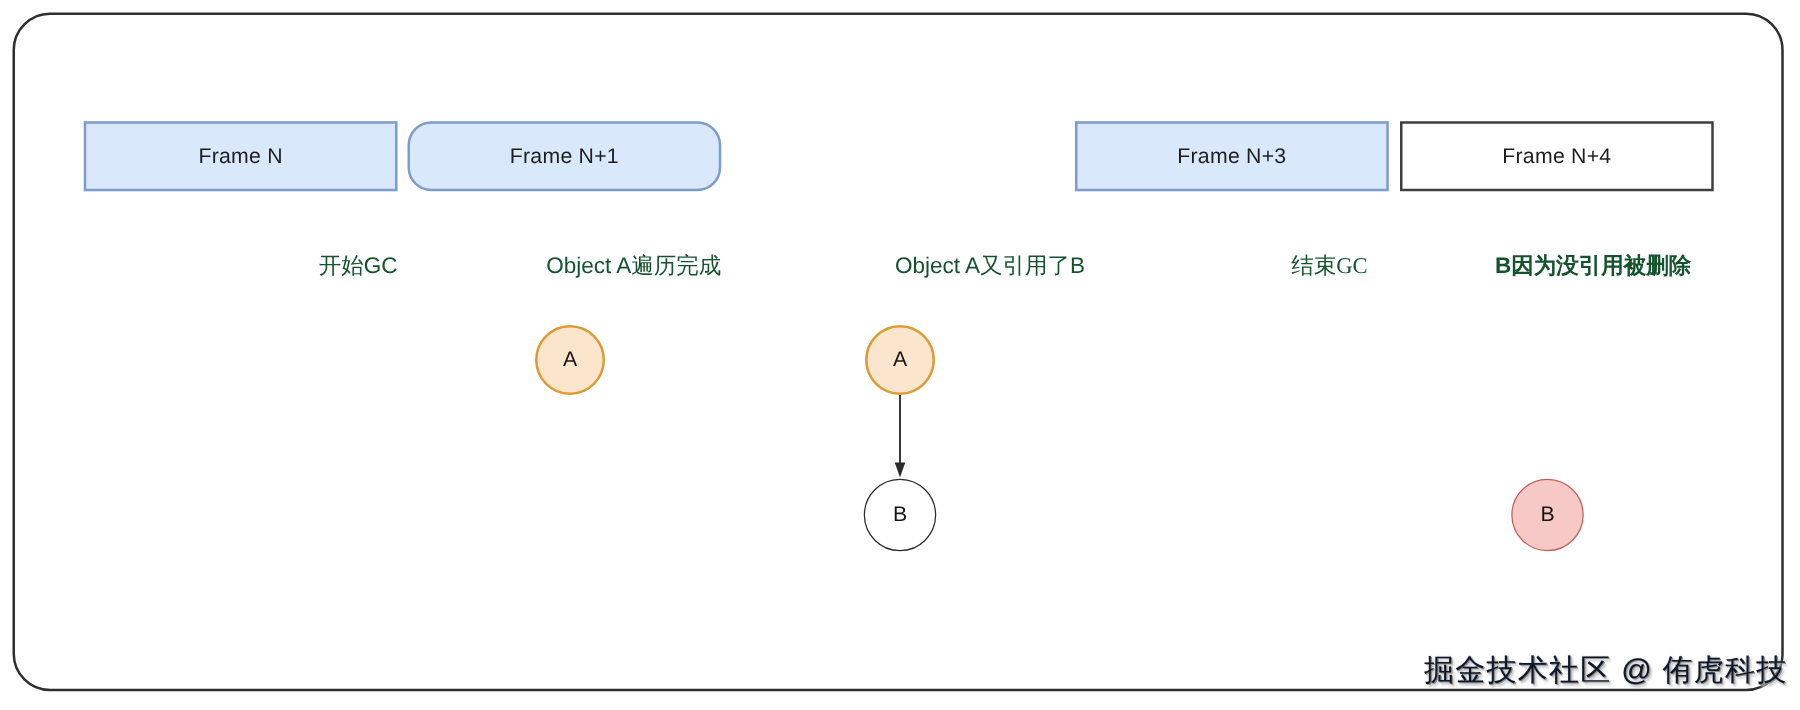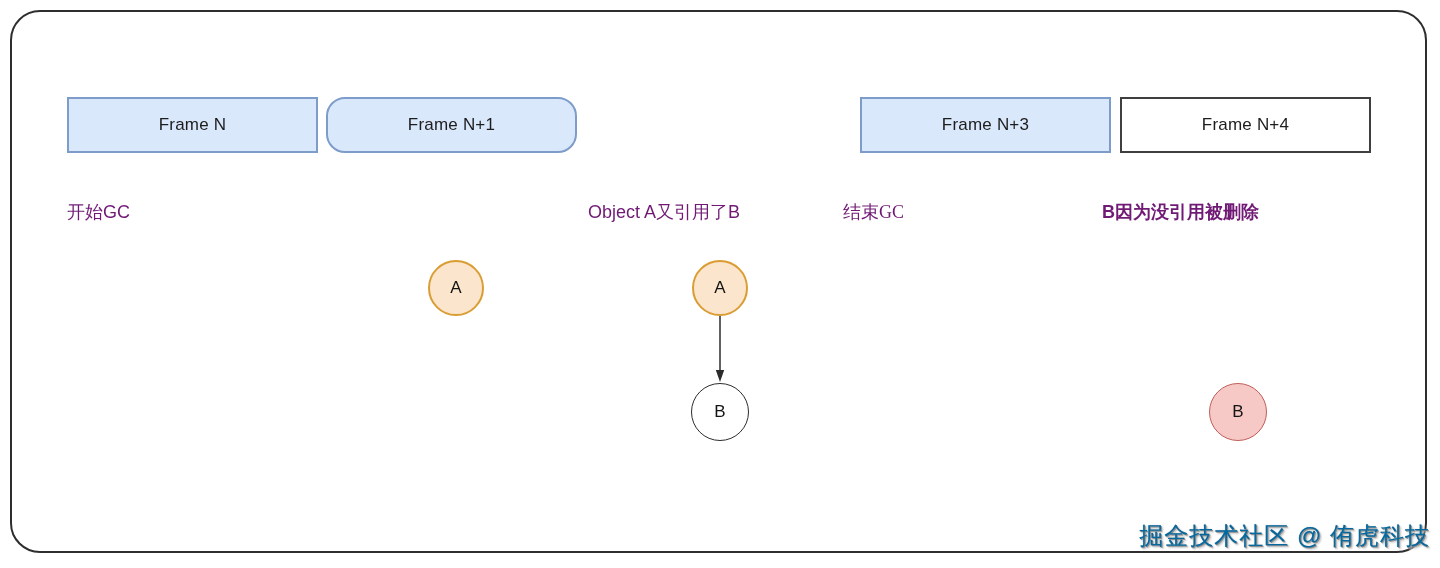--- a/index.html
+++ b/index.html
@@ -50,29 +50,29 @@
   .fb0 { left: 67px; }
   .fb1 { left: 326px; border-radius: 19px; }
   .fb2 { left: 584px; }
   .fb3 { left: 843px; margin-left: 17px; }
   .fb4 { left: 1104px; margin-left: 16px; }
 
   .caption {
     position: absolute;
     top: 201px;
     width: 251px;
-    text-align: left;
+    text-align: right;
     font-size: 18px;
-    color: #701a75;
+    color: #14532d;
     line-height: 22px;
     white-space: nowrap;
   }
   .cap0 { left: 67px; }
   .cap1 { left: 326px; }
-  .cap2 { left: 588px; }
+  .cap2 { left: 617px; }
   .cap3 { left: 843px; font-family: Liberation Serif, serif; }
   .cap4 { left: 1102px; font-weight: bold; }
 
   .node-circle {
     position: absolute;
     border-radius: 50%;
     display: flex;
     align-items: center;
     justify-content: center;
     font-size: 17px;
@@ -102,21 +102,21 @@
     top: 316px;
     width: 16px;
     height: 67px;
   }
 
   .watermark {
     position: absolute;
     right: 10px;
     bottom: 16px;
     font-size: 24px;
-    color: #0369a1;
+    color: #0f172a;
     white-space: nowrap;
     letter-spacing: 1px;
     text-shadow:
       1px 1px 0 #8f8f8f,
       2px 2px 2px #b9b9b9,
       0 0 1px #9a9a9a;
     z-index: 5;
   }
 </style>
 </head>
@@ -125,20 +125,21 @@
 <div class="canvas">
 
   <div class="border-frame"></div>
 
   <div class="frame-box blue fb0">Frame N</div>
   <div class="frame-box blue fb1">Frame N+1</div>
   <div class="frame-box blue fb3">Frame N+3</div>
   <div class="frame-box white fb4">Frame N+4</div>
 
   <div class="caption cap0">开始GC</div>
+  <div class="caption cap1">Object A遍历完成</div>
   <div class="caption cap2">Object A又引用了B</div>
   <div class="caption cap3">结束GC</div>
   <div class="caption cap4">B因为没引用被删除</div>
 
   <div class="node-circle node-orange node-a1">A</div>
   <div class="node-circle node-orange node-a2">A</div>
   <div class="node-circle node-white node-b-linked">B</div>
   <div class="node-circle node-pink node-b-deleted">B</div>
 
   <svg class="ref-arrow" viewBox="0 0 16 67" xmlns="http://www.w3.org/2000/svg">

